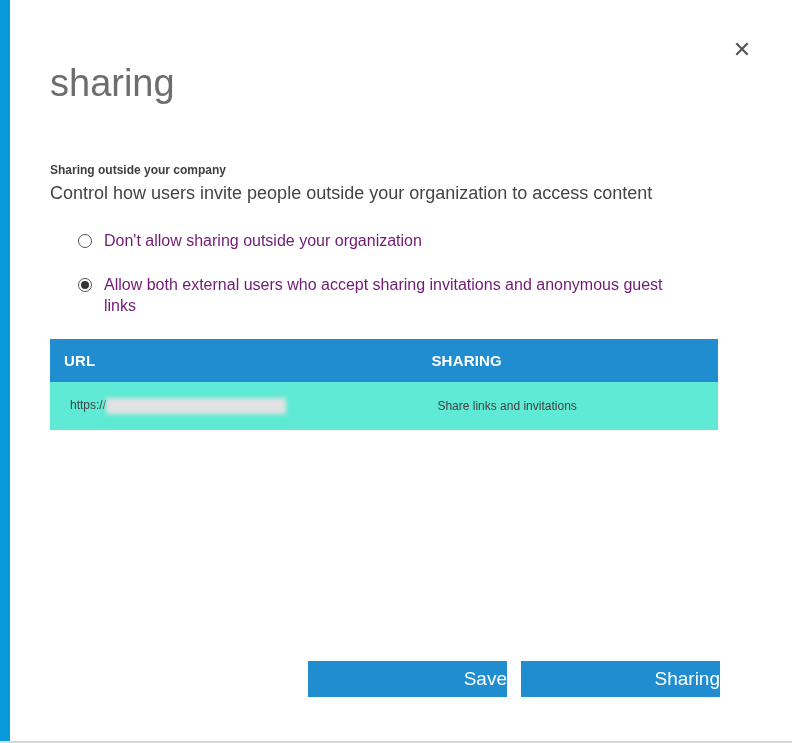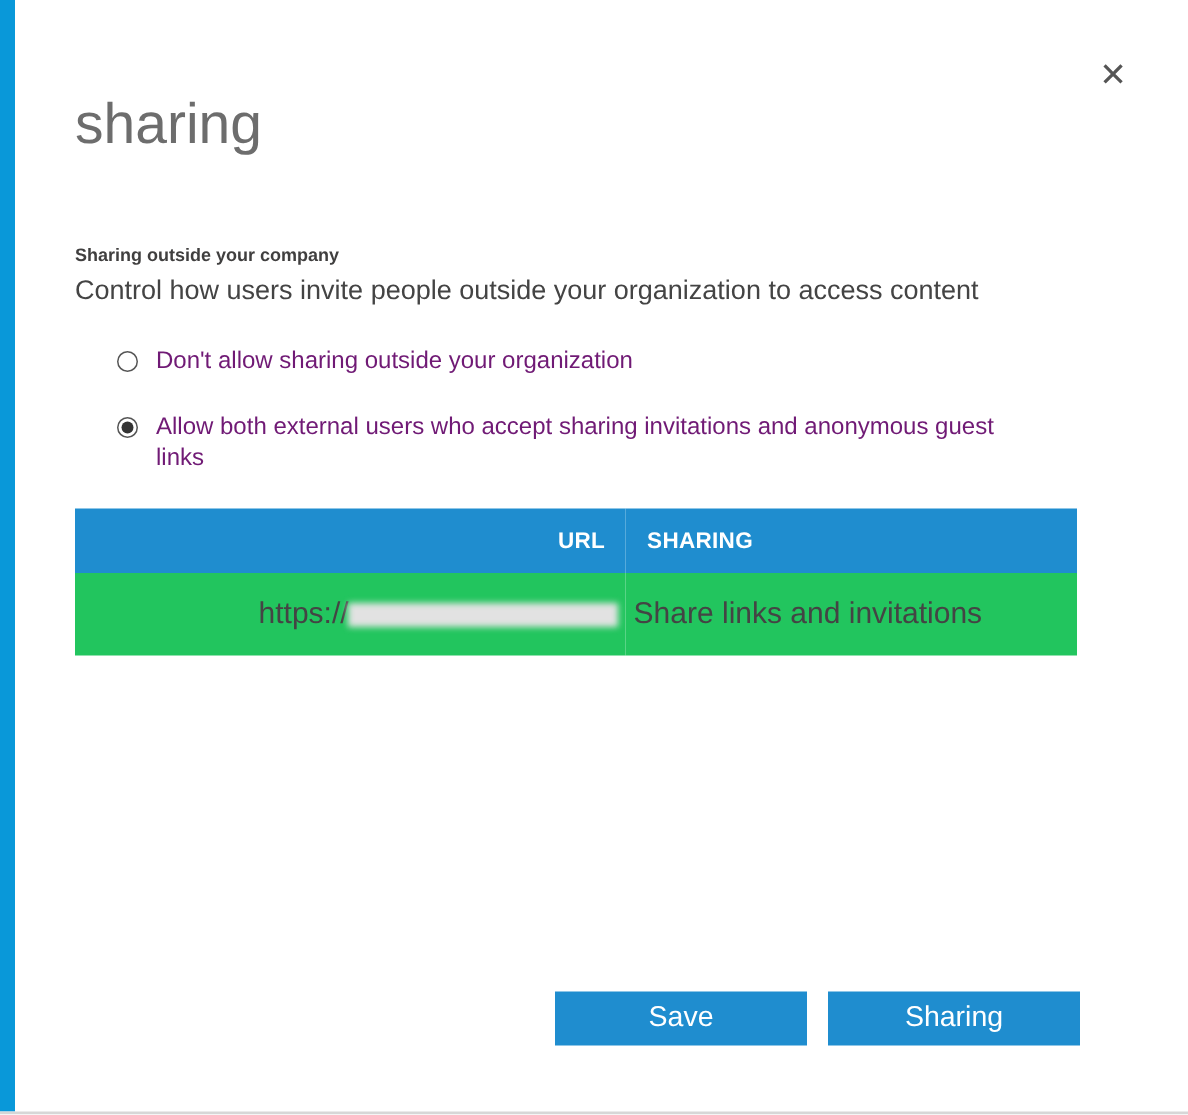--- a/index.html
+++ b/index.html
@@ -97,49 +97,50 @@
   .site-table th {
     background: #1f8dcf;
     color: #fff;
     text-align: left;
     font-weight: 600;
     font-size: 15px;
     padding: 13px 14px;
     letter-spacing: 0.2px;
   }
   .site-table td {
-    background: #22c55e;
+    background: #5eead4;
     color: #444;
-    font-size: 20px;
-    padding: 16px 5px;
+    font-size: 12px;
+    padding: 16px 20px;
   }
-  .site-table th:first-child, .site-table td:first-child { width: 55%; text-align: right; }
+  .site-table th:first-child, .site-table td:first-child { width: 55%; }
   .redacted {
     display: inline-block;
     width: 180px; height: 16px;
     background: #e2e2e2;
     filter: blur(2px);
     vertical-align: middle;
   }
   .button-row {
     position: absolute;
     right: 72px;
     bottom: 44px;
     display: flex;
     gap: 14px;
   }
   .btn {
-    width: 168px;
+    width: 199px;
     height: 36px;
     background: #1f8dcf;
     color: #fff;
     border: none;
     font-size: 19px;
     font-family: inherit;
     cursor: pointer;
+    text-align: right;
   }
   .bottom-border {
     position: absolute;
     left: 0; right: 0; bottom: 0;
     height: 2px;
     background: #d7d7d7;
   }
 </style>
 </head>
 <body>

